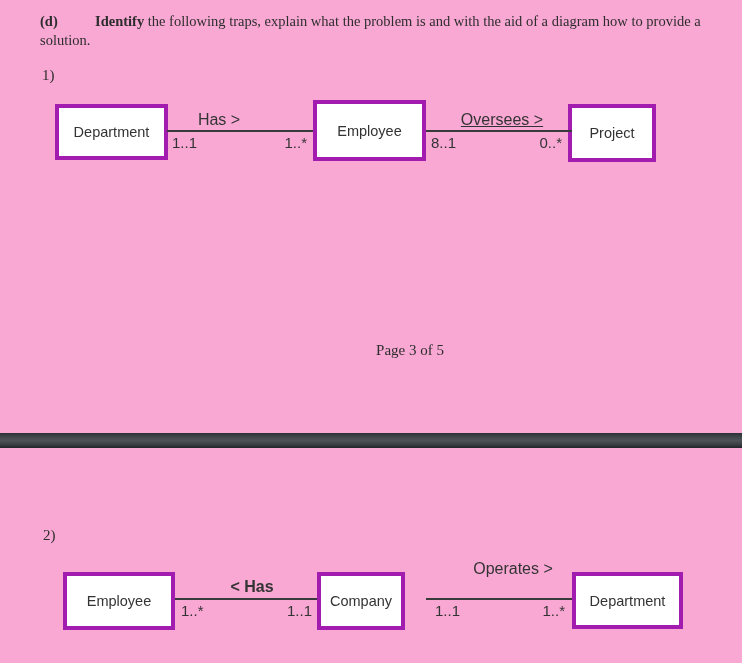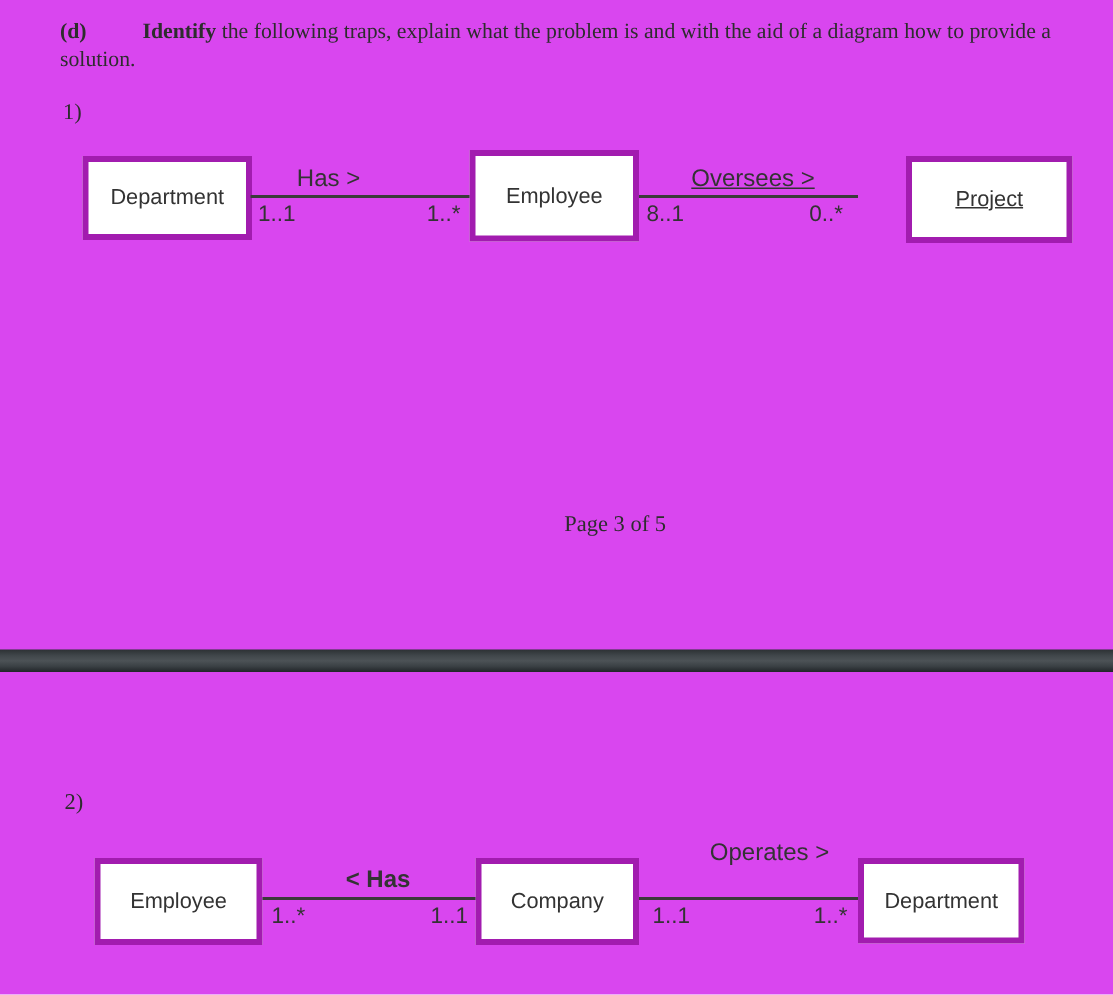--- a/index.html
+++ b/index.html
@@ -4,21 +4,21 @@
 <style>
   html, body {
     margin: 0;
     padding: 0;
     background: #ffffff;
   }
   .canvas {
     position: relative;
     width: 742px;
     height: 663px;
-    background: #d946ef;
+    background: #f9a8d4;
     overflow: hidden;
     font-family: "Liberation Sans", sans-serif;
   }
   
   .serif {
     font-family: "Liberation Serif", serif;
     color: #2d2d2d;
   }
   .question {
     position: absolute;
@@ -104,21 +104,21 @@
     <p class="question serif"><span class="q-label bold">(d)</span><span class="bold">Identify</span><span> the following traps, explain what the problem is and with the aid of a diagram how to provide a solution.</span></p>
 
     <div class="item-number serif" style="left:42px; top:67px;">1)</div>
 
     <div class="ebox" style="left:55px; top:104px; width:113px; height:56px;">
       <span>Department</span>
     </div>
     <div class="ebox" style="left:313px; top:100px; width:113px; height:61px;">
       <span>Employee</span>
     </div>
-    <div class="ebox" style="left:604px; top:104px; width:111px; height:58px;text-decoration:underline;">
+    <div class="ebox" style="left:568px; top:104px; width:88px; height:58px;">
       <span>Project</span>
     </div>
 
     <div class="rline" style="left:167px; top:130px; width:146px;"></div>
     <div class="rlabel" style="left:159px; top:111px;">Has &gt;</div>
     <div class="mult" style="left:172px; top:134px;">1..1</div>
     <div class="mult right" style="left:247px; top:134px;">1..*</div>
 
     <div class="rline" style="left:426px; top:130px; width:146px;"></div>
     <div class="rlabel" style="left:442px; top:111px;text-decoration:underline;">Oversees &gt;</div>
@@ -130,21 +130,21 @@
 
   <div class="separator"></div>
 
   <div>
 
     <div class="item-number serif" style="left:43px; top:527px;">2)</div>
 
     <div class="ebox" style="left:63px; top:572px; width:112px; height:58px;">
       <span>Employee</span>
     </div>
-    <div class="ebox" style="left:317px; top:572px; width:109px; height:58px;">
+    <div class="ebox" style="left:317px; top:572px; width:88px; height:58px;">
       <span>Company</span>
     </div>
     <div class="ebox" style="left:572px; top:572px; width:111px; height:57px;">
       <span>Department</span>
     </div>
 
     <div class="rline" style="left:175px; top:598px; width:142px;"></div>
     <div class="rlabel" style="left:192px; top:578px;font-weight:bold;">&lt; Has</div>
     <div class="mult" style="left:181px; top:602px;">1..*</div>
     <div class="mult right" style="left:252px; top:602px;">1..1</div>

